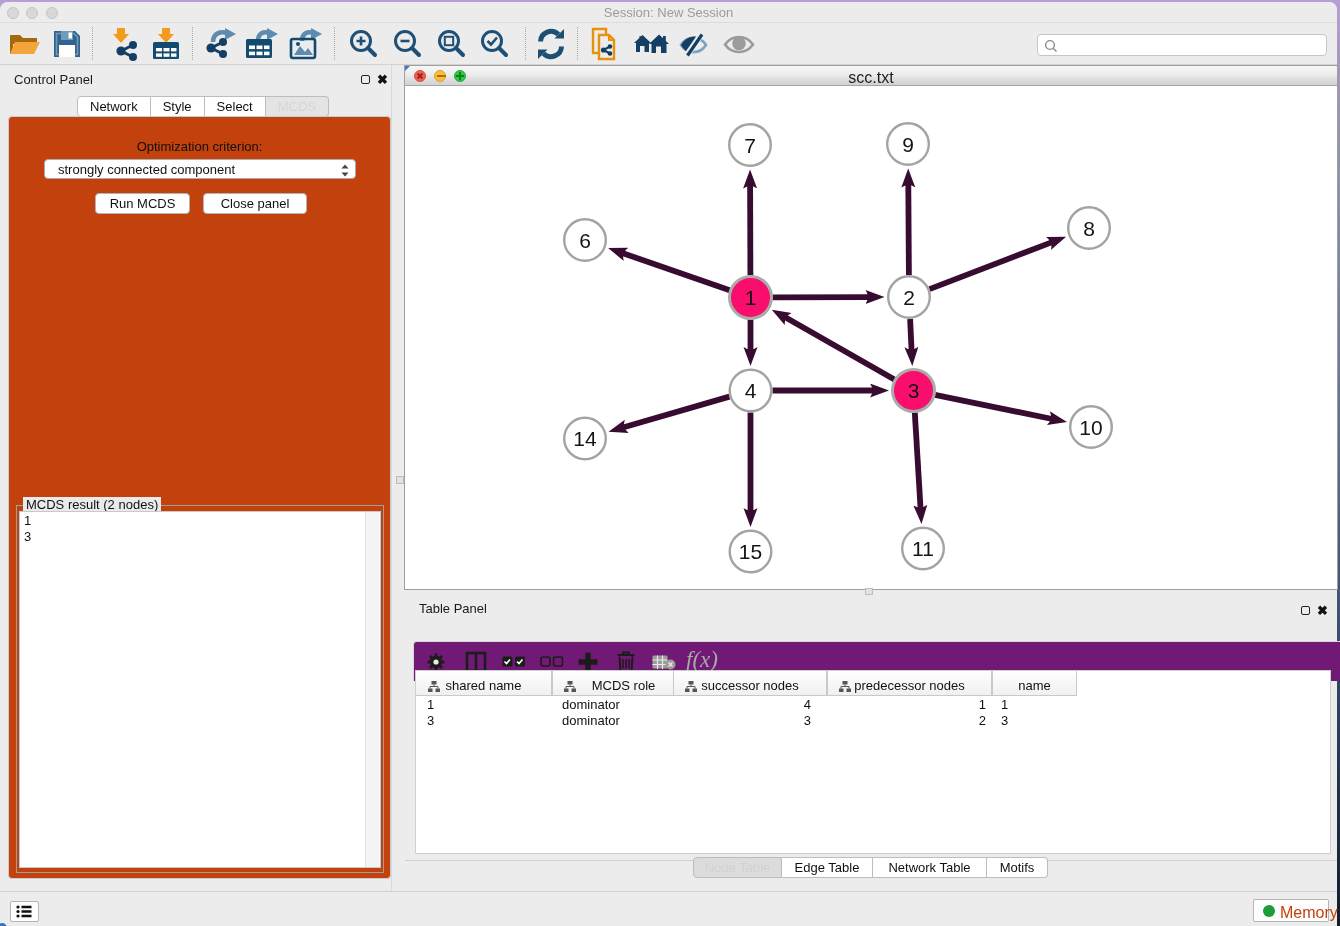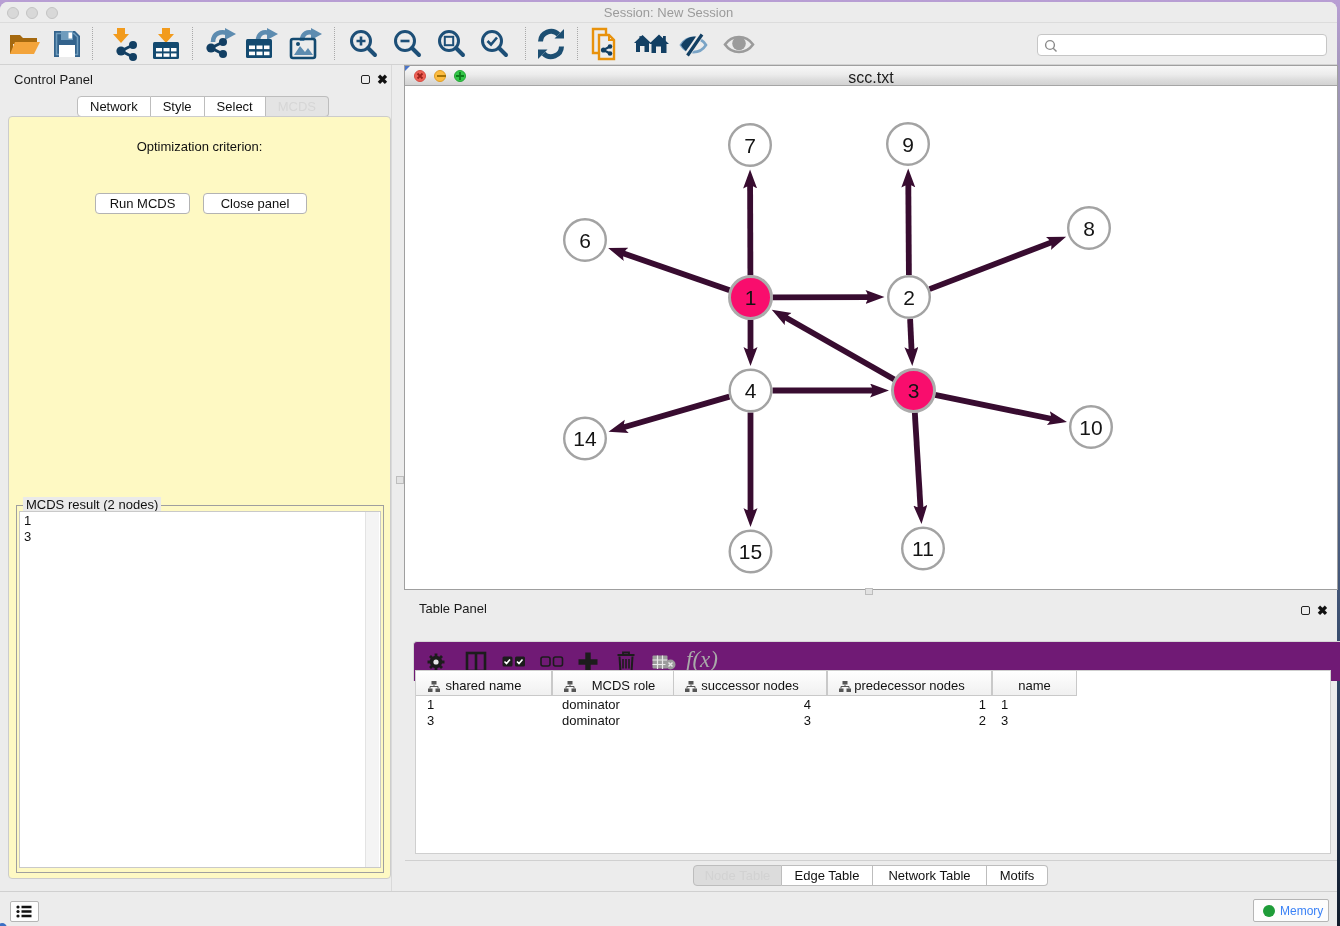--- a/index.html
+++ b/index.html
@@ -18,21 +18,21 @@
 
 .cp { position:absolute; left:0; top:63px; width:392px; height:827px; background:#ececec; border-right:1px solid #d9d9d9; }
 .panelhead { font-size:13px; color:#1a1a1a; }
 .minibtn-sq { position:absolute; width:9px; height:9px; border:1.5px solid #222; border-radius:2px; background:transparent; }
 .minibtn-x { position:absolute; font-size:13px; font-weight:bold; color:#111; line-height:11px; }
 .tabseg { position:absolute; display:flex; height:21px; font-size:13px; }
 .tabseg .seg { border:1px solid #bdbdbd; border-left:none; background:#fff; color:#111; padding:0 12px; line-height:19px; text-align:center; }
 .tabseg .seg:first-child { border-left:1px solid #bdbdbd; border-radius:4px 0 0 4px; }
 .tabseg .seg:last-child { border-radius:0 4px 4px 0; }
 .tabseg .seg.dis { background:#e4e4e4; color:#d6d6d6; }
-.cpcontent { position:absolute; left:8px; top:51px; width:383px; height:763px; background:#fef9c3; border:1px solid #cccccc; border-radius:4px; }
+.cpcontent { position:absolute; left:8px; top:51px; width:383px; height:763px; background:#c2410c; border:1px solid #cccccc; border-radius:4px; }
 
 .netframe { position:absolute; left:404px; top:63px; width:934px; height:525px; border:1px solid #9f9f9f; background:#fff; }
 .netbar { position:absolute; left:0; top:0; width:100%; height:20px;
   background:linear-gradient(180deg,#f7f7f7 0%,#ececec 45%,#dedede 70%,#d2d2d2 100%); border-bottom:1px solid #a5a5a5; }
 .netbar .t { position:absolute; width:100%; text-align:center; top:3px; font-size:13px; color:#1c1c1c; }
 .ball { position:absolute; top:4px; width:12px; height:12px; border-radius:50%; }
 .canvas { position:absolute; left:0; top:20px; width:932px; height:503px; background:#fff; overflow:hidden; }
 
 .tpanel { position:absolute; left:405px; top:595px; width:932px; height:296px; background:#ececec; }
 .tptoolbar { position:absolute; left:8px; top:44px; width:1092px; height:40px; background:#701a75; border:1px solid #d6d6d6; border-radius:4px 4px 0 0; border-bottom:none; }
@@ -200,20 +200,27 @@
     <div class="minibtn-sq" style="left:361px;top:10px;"></div>
     <div class="minibtn-x" style="left:377px;top:9px;">✖</div>
     <div class="tabseg" style="left:77px;top:31px;">
       <div class="seg">Network</div>
         <div class="seg">Style</div>
         <div class="seg">Select</div>
         <div class="seg dis">MCDS</div>
     </div>
     <div class="cpcontent">
       <div style="position:absolute;left:0;top:22px;width:100%;text-align:center;font-size:13px;color:#111;">Optimization criterion:</div>
+      <div style="position:absolute;left:35px;top:42px;width:312px;height:20px;background:#fff;border:1px solid #ababab;border-radius:4px;">
+        <div style="position:absolute;left:13px;top:2px;font-size:13px;color:#111;">strongly connected component</div>
+        <svg style="position:absolute;right:5px;top:2.5px;" width="10" height="15" viewBox="0 0 10 15">
+          <path d="M1.5 5.5 L5 1.5 L8.5 5.5 Z" fill="#444"></path>
+            <path d="M1.5 9.5 L5 13.5 L8.5 9.5 Z" fill="#444"></path>
+        </svg>
+      </div>
       <div style="position:absolute;left:86px;top:76px;width:95px;height:21px;background:#fff;border:1px solid #b3b3b3;border-radius:4px;text-align:center;line-height:20px;font-size:13px;color:#111;">Run MCDS</div>
       <div style="position:absolute;left:194px;top:76px;width:104px;height:21px;background:#fff;border:1px solid #b3b3b3;border-radius:4px;text-align:center;line-height:20px;font-size:13px;color:#111;">Close panel</div>
 
       <div style="position:absolute;left:7px;top:388px;width:368px;height:368px;border:1px solid #9f9f9f;">
         <div style="position:absolute;left:6px;top:-9px;background:#eaeaea;padding:0 3px;font-size:13px;color:#111;">MCDS result (2 nodes)</div>
         <div style="position:absolute;left:2px;top:5px;width:362px;height:357px;background:#fff;border:1px solid #c9c9c9;">
           <div style="position:absolute;left:4px;top:1px;font-size:13px;color:#111;line-height:16px;">1<br>3</div>
           <div style="position:absolute;right:1px;top:0;width:14px;height:100%;background:#f4f4f4;border-left:1px solid #e3e3e3;"></div>
         </div>
       </div>
@@ -394,36 +401,36 @@
       <div class="trow" style="left:257px;top:26px;width:138px;text-align:right;">4</div>
       <div class="trow" style="left:411px;top:26px;width:159px;text-align:right;">1</div>
       <div class="trow" style="left:585px;top:26px;">1</div>
       <div class="trow" style="left:11px;top:42px;">3</div>
       <div class="trow" style="left:146px;top:42px;">dominator</div>
       <div class="trow" style="left:257px;top:42px;width:138px;text-align:right;">3</div>
       <div class="trow" style="left:411px;top:42px;width:159px;text-align:right;">2</div>
       <div class="trow" style="left:585px;top:42px;">3</div>
     </div>
     <div style="position:absolute;left:0;top:263px;width:932px;border-top:1px solid #d0d0d0;"></div>
-    <div class="btabs" style="left:288px;top:268px;">
+    <div class="btabs" style="left:288px;top:260px;">
       <div class="seg dis" style="width:89px;border:1px solid #bdbdbd;background:#dcdcdc;color:#d2d2d2;border-radius:4px 0 0 4px;line-height:19px;text-align:center;">Node Table</div>
       <div class="seg" style="width:91px;border:1px solid #bdbdbd;border-left:none;background:#fff;color:#111;line-height:19px;text-align:center;">Edge Table</div>
       <div class="seg" style="width:114px;border:1px solid #bdbdbd;border-left:none;background:#fff;color:#111;line-height:19px;text-align:center;">Network Table</div>
       <div class="seg" style="width:61px;border:1px solid #bdbdbd;border-left:none;background:#fff;color:#111;border-radius:0 4px 4px 0;line-height:19px;text-align:center;">Motifs</div>
     </div>
   </div>
 
   <div class="statusbar">
     <div style="position:absolute;left:10px;top:9px;width:29px;height:21px;background:#fdfdfd;border:1px solid #b5b5b5;border-radius:2px;">
       <svg width="27" height="19" viewBox="0 0 27 19">
         <circle cx="7" cy="5" r="1.6" fill="#111"></circle>
           <circle cx="7" cy="9.5" r="1.6" fill="#111"></circle>
           <circle cx="7" cy="14" r="1.6" fill="#111"></circle>
         <path d="M10.5 5 L20.5 5 M10.5 9.5 L20.5 9.5 M10.5 14 L20.5 14" stroke="#111" stroke-width="2.6"></path>
       </svg>
     </div>
     <div style="position:absolute;left:1253px;top:7px;width:76px;height:23px;background:#fdfdfd;border:1px solid #b5b5b5;border-radius:2px;">
       <div style="position:absolute;left:9px;top:5px;width:12px;height:12px;border-radius:50%;background:#1e9c38;"></div>
-      <div style="position:absolute;left:26px;top:4px;font-size:12px;color:#3b82f6;">Memory</div>
+      <div style="position:absolute;left:26px;top:4px;font-size:16px;color:#c2410c;">Memory</div>
     </div>
     <div style="position:absolute;left:-3px;top:31px;width:10px;height:10px;border-radius:50%;background:#3a6fc4;"></div>
   </div>
 </div>
 
 </body></html>

